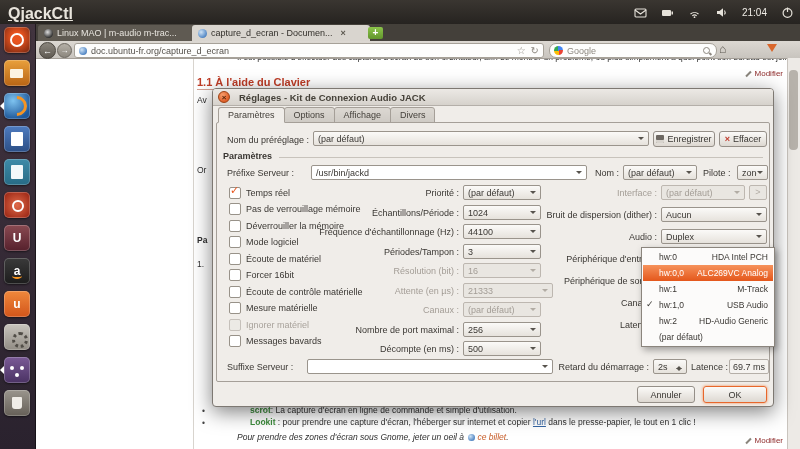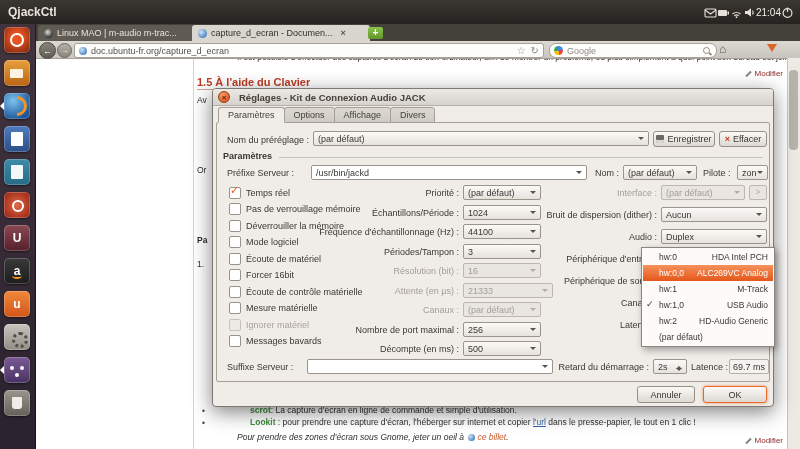--- a/index.html
+++ b/index.html
@@ -1,22 +1,22 @@
 <!DOCTYPE html>
 <html><head>
 <meta charset="utf-8">
 <style>
   html,body{margin:0;padding:0;background:#111;}
   #screen{position:relative;width:800px;height:449px;overflow:hidden;
     font-family:"Liberation Sans","DejaVu Sans",sans-serif;font-size:9px;color:#3a3733;background:#fff;}
   .abs{position:absolute;}
   
   #topbar{left:0;top:0;width:800px;height:24px;background:linear-gradient(#3a3631,#262320);color:#e8e4dc;z-index:40;}
-  #topbar .appname{position:absolute;left:8px;top:5px;font-size:12px;font-weight:bold;}
-  #tray{position:absolute;right:6px;top:0;height:24px;display:flex;align-items:center;gap:0;}
+  #topbar .appname{position:absolute;left:8px;top:5px;font-size:16px;font-weight:bold;text-decoration:underline;}
+  #tray{position:absolute;right:6px;top:0;height:24px;display:flex;align-items:center;gap:14px;}
   #tray .clock{font-size:10px;color:#efece6;}
   
   #launcher{left:0;top:24px;width:35px;height:425px;background:linear-gradient(180deg,#42343f,#2a222e);border-right:1px solid rgba(0,0,0,.5);z-index:30;}
   .licon{position:absolute;left:4px;width:26px;height:26px;border-radius:5px;
     box-shadow:inset 0 0 0 1px rgba(255,255,255,.22),0 1px 2px rgba(0,0,0,.5);
     display:flex;align-items:center;justify-content:center;color:#fff;font-weight:bold;font-size:12px;}
   .pip{position:absolute;left:0;width:0;height:0;border-left:4px solid #fff;border-top:4px solid transparent;border-bottom:4px solid transparent;transform:rotate(180deg);}
   .i-dash{background:radial-gradient(circle at 50% 40%,#e95420 25%,#8f3013 80%);}
   .i-dash::after{content:"";position:absolute;left:6px;top:6px;width:10px;height:10px;border:2px solid #fff;border-radius:50%;}
   .i-files{background:linear-gradient(#e9a03c,#b86414);}
@@ -211,21 +211,21 @@
   <div id="content" class="abs"></div>
   <div id="vdivider" class="abs"></div>
   <div id="scrolltrack" class="abs"></div>
   <div id="scrollthumb" class="abs"></div>
 
   <div class="ptext" style="left:197px;top:53px;width:588px">Il est possible d'effectuer des captures d'écran de son ordinateur, afin de montrer un problème, ou plus simplement à quel point son bureau est joli, etc.</div>
   <div class="modlink" style="right:17px;top:69px">
       <span class="pencil"></span>
       <span>Modifier</span>
     </div>
-  <div class="phead" style="left:197px;top:76px">1.5 À l'aide du Clavier</div>
+  <div class="phead" style="left:197px;top:76px">1.1 À l'aide du Clavier</div>
 
   <div class="pfrag" style="top:95px">Av</div>
   <div class="pfrag" style="top:165px">Or</div>
   <div class="pfrag" style="top:235px;font-weight:bold">Pa</div>
   <div class="pfrag" style="top:259px">1.</div>
 
   <span class="bullet" style="top:406px">•</span>
   <div class="ptext" style="left:210px;top:406px;width:560px">
     <span class="lnk-green">scrot</span><span>: La capture d'écran en ligne de commande et simple d'utilisation.</span>
   </div>

